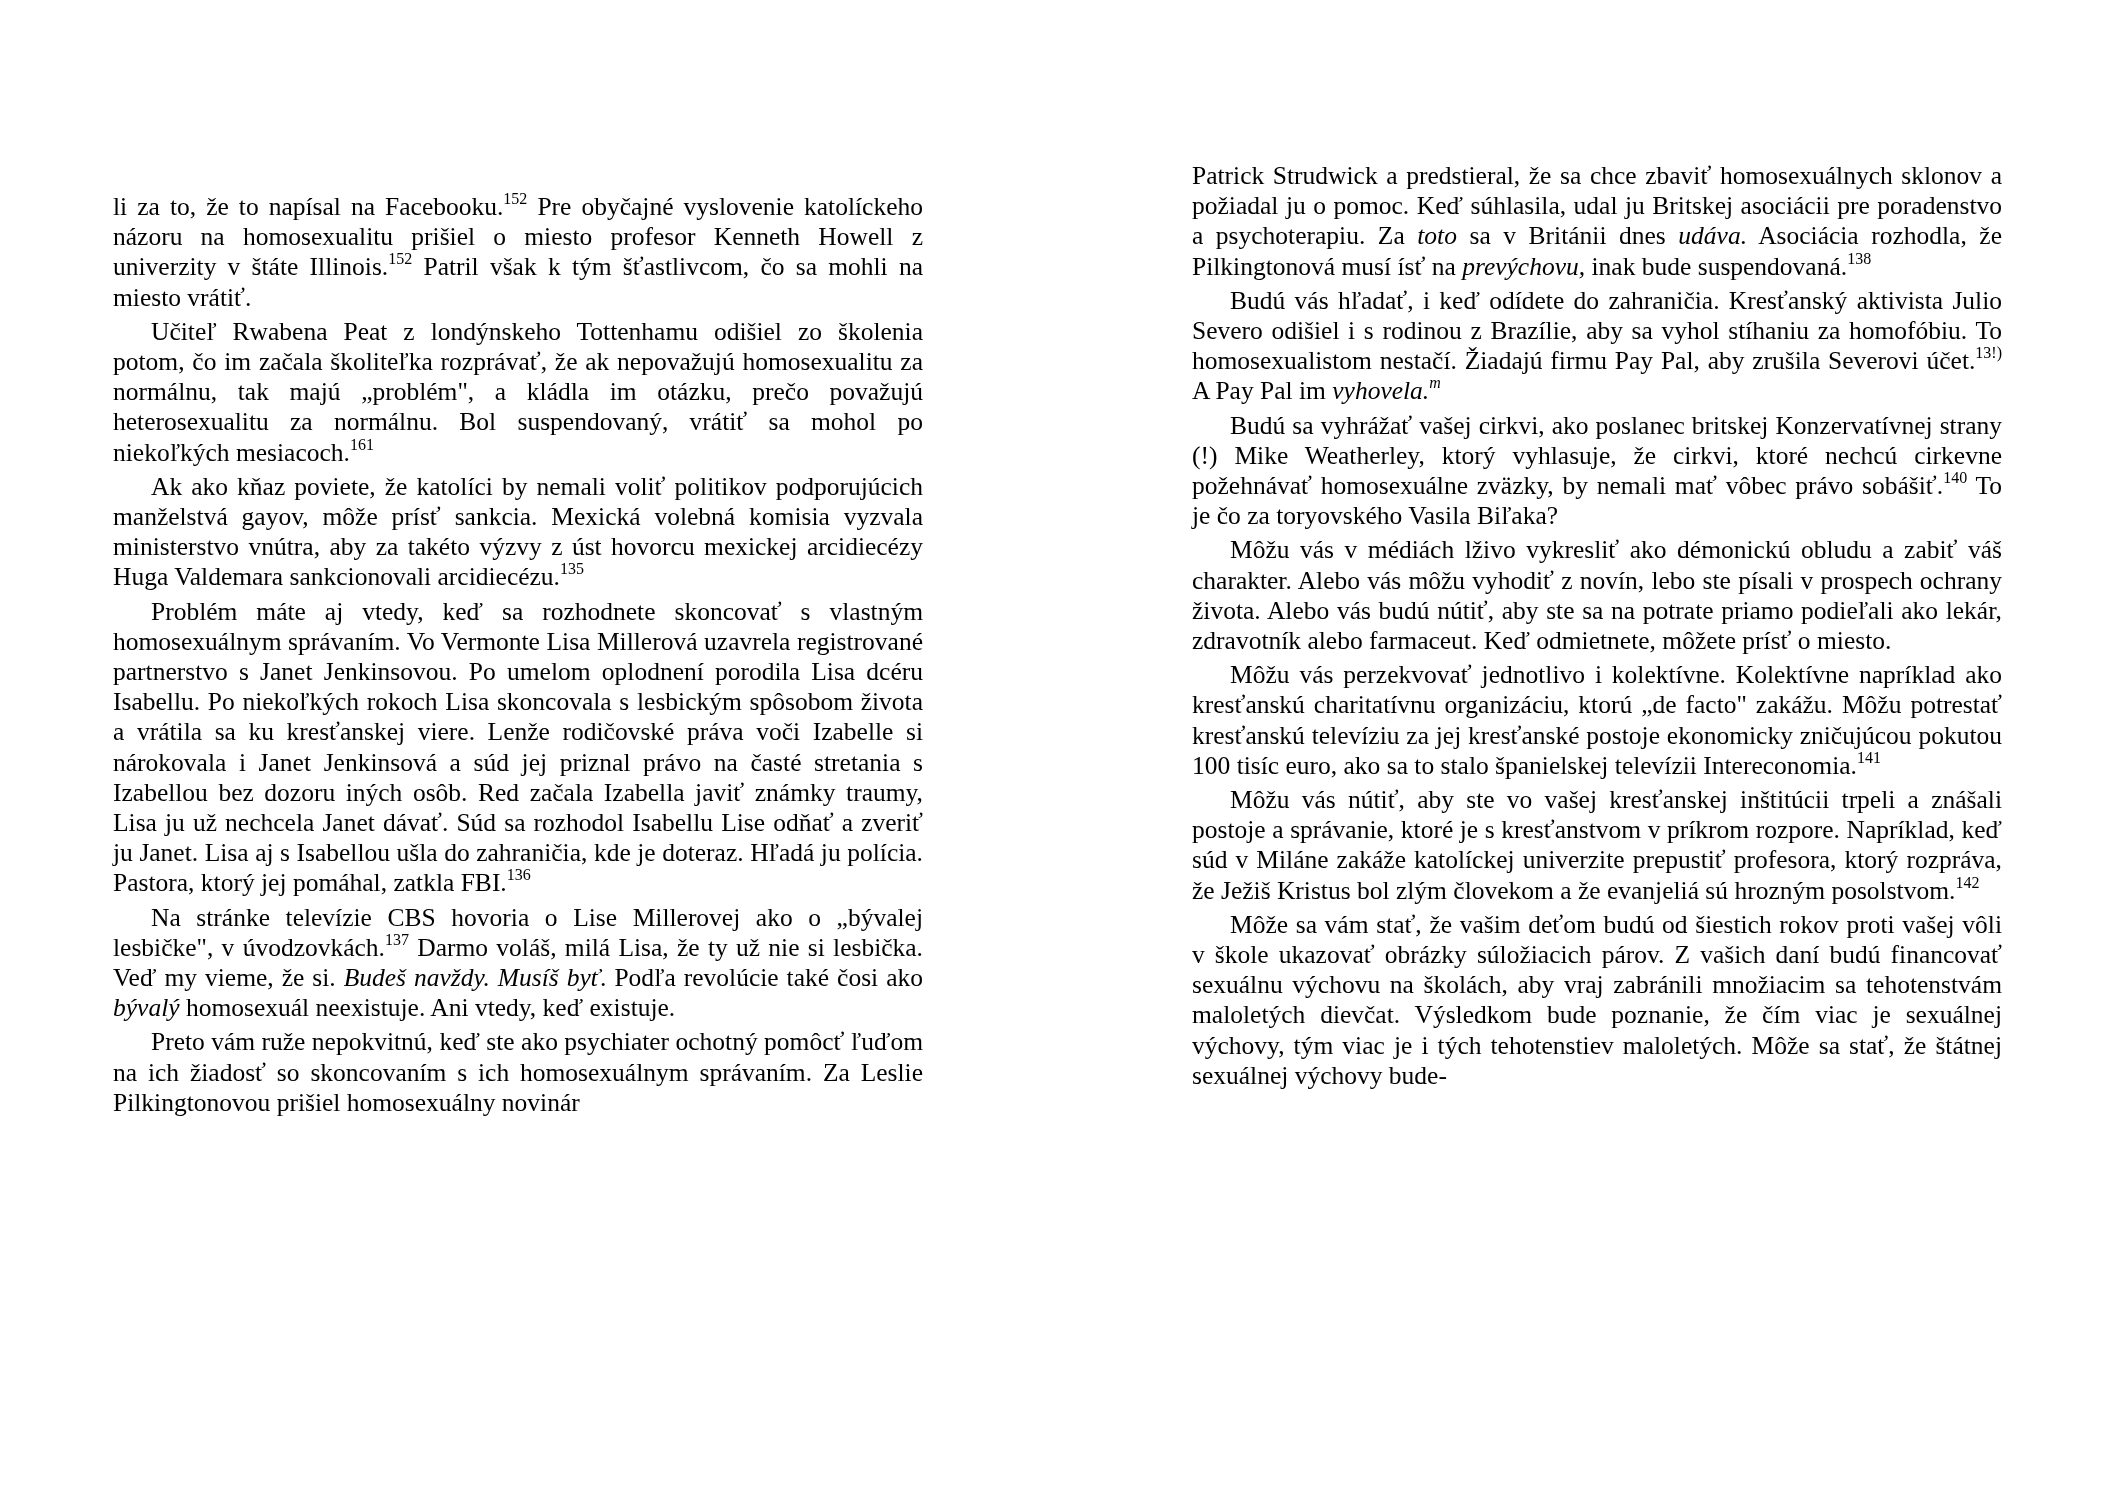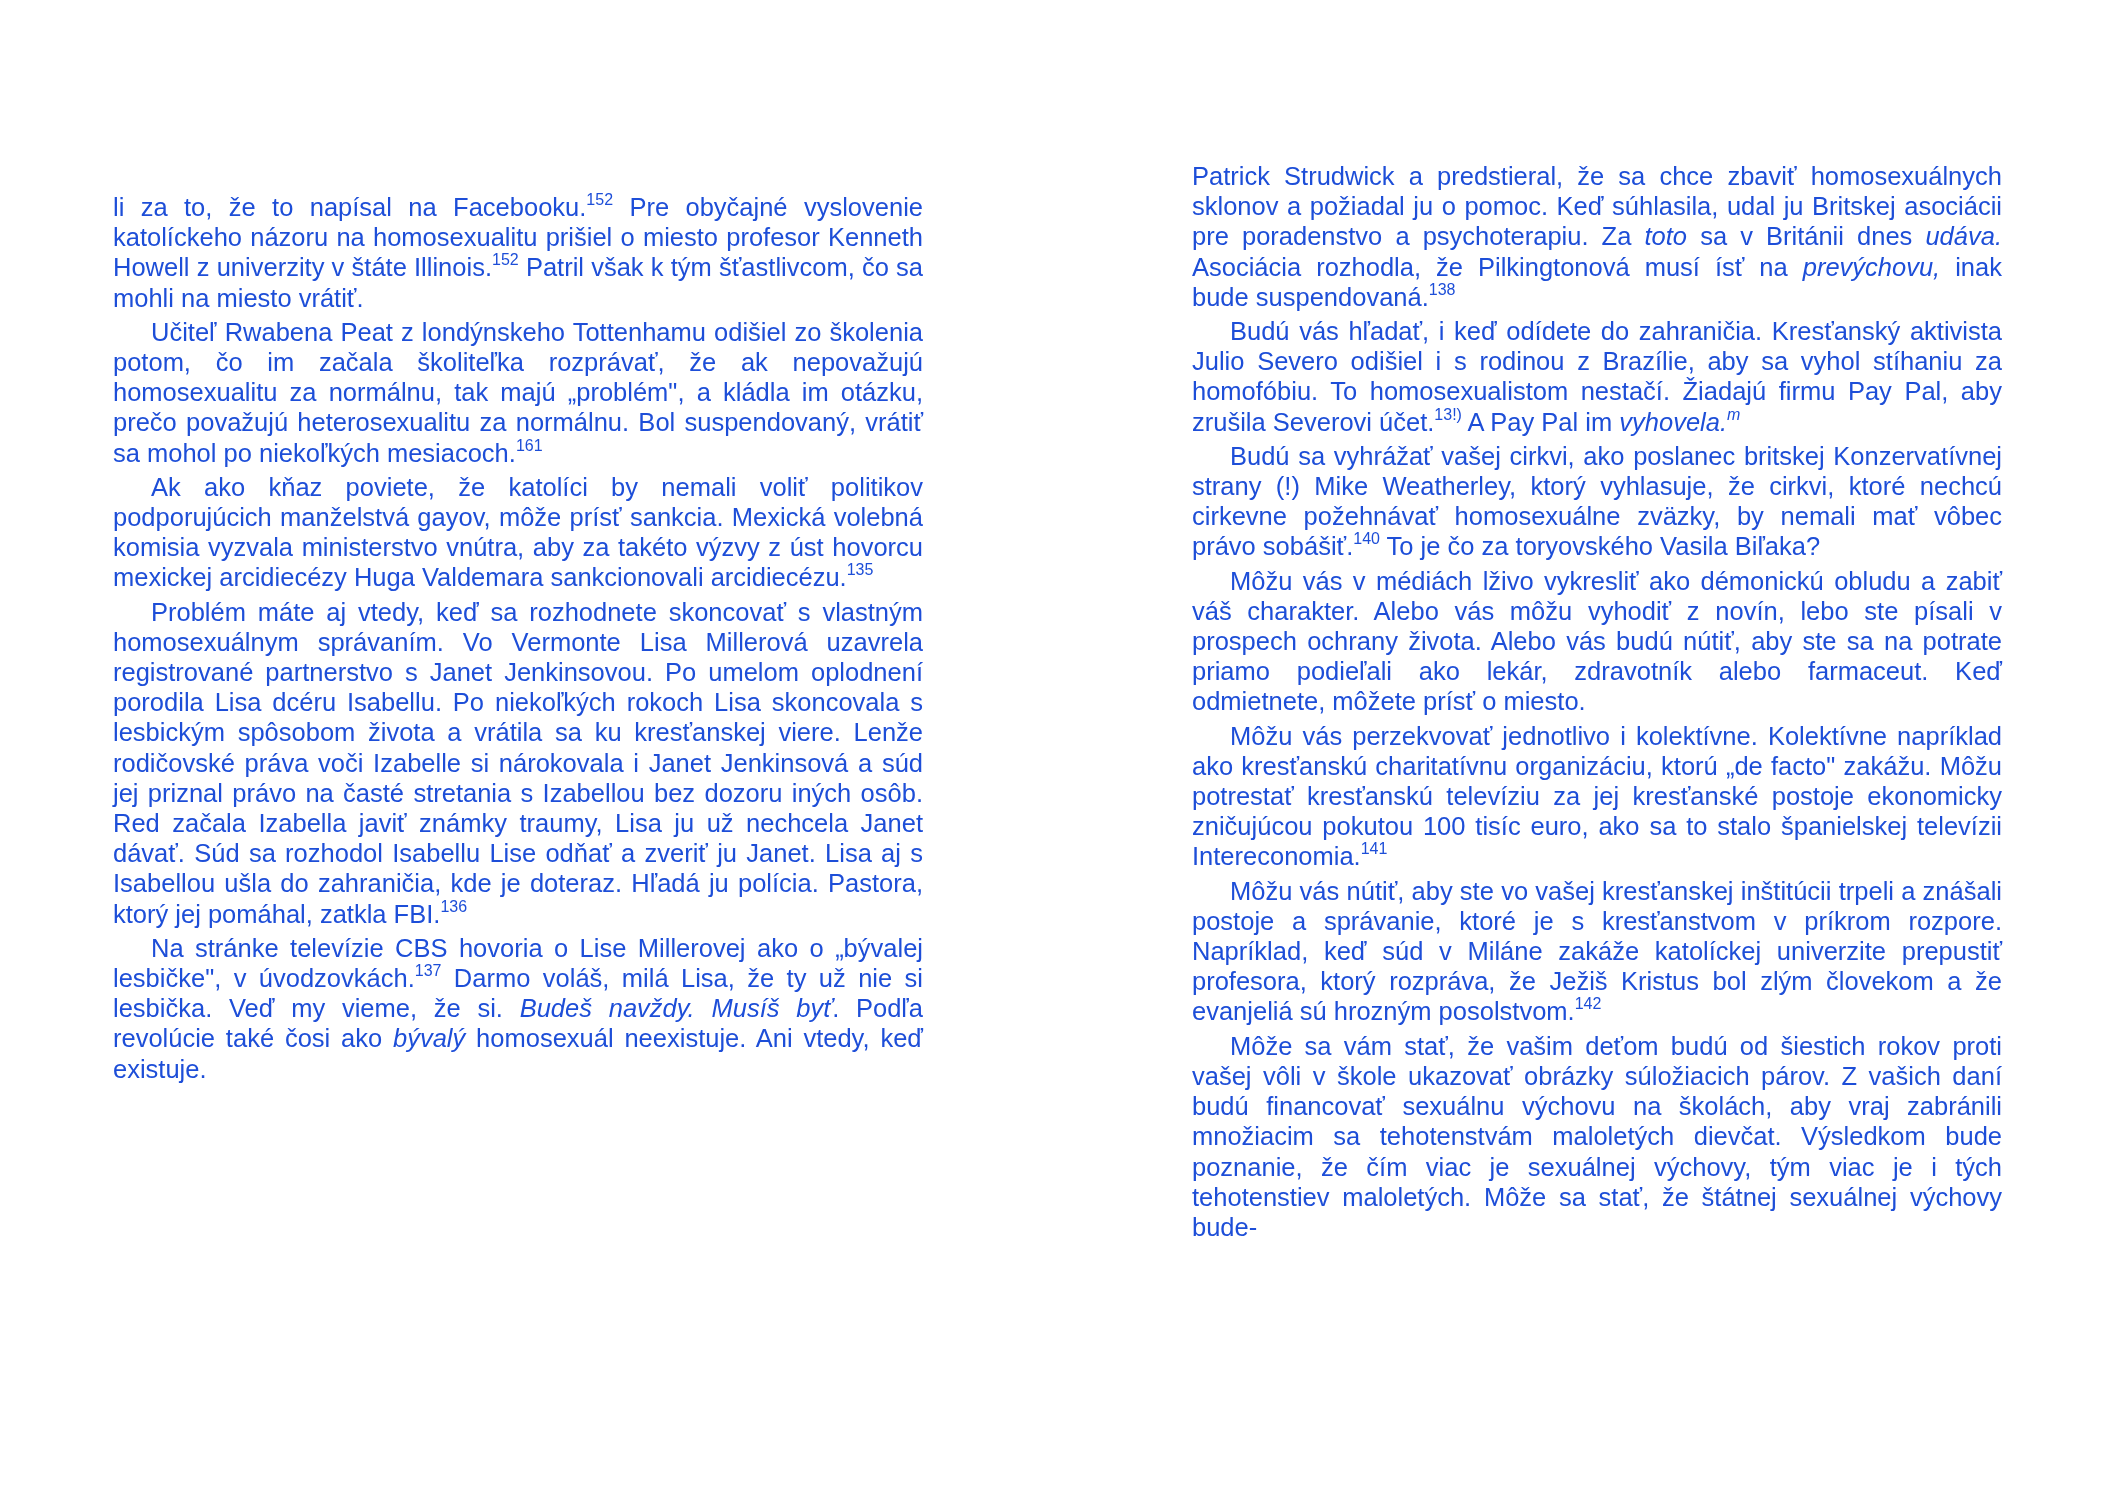--- a/index.html
+++ b/index.html
@@ -3,24 +3,24 @@
   <meta charset="utf-8">
   <style>
     html, body { margin: 0; padding: 0; background: #ffffff; }
     body { width: 2116px; height: 1500px; position: relative; overflow: hidden; }
     .spread { position: absolute; inset: 0; background: #ffffff; }
     .page { position: absolute; top: 0; height: 1500px; }
     .page-left { left: 0; width: 1058px; }
     .page-right { left: 1058px; width: 1058px; }
     .column {
       position: absolute;
-      font-family: Liberation Sans, sans-serif;
+      font-family: Liberation Serif, serif;
       font-size: 25.5px;
       line-height: 30.2px;
-      color: #1d4ed8;
+      color: #000000;
       text-align: justify;
       hyphens: none;
     }
     .page-left .column { left: 113px; top: 192px; width: 810px; }
     .page-right .column { left: 134px; top: 161px; width: 810px; }
     .column p { margin: 0; text-indent: 0; }
     .column p.indent { text-indent: 38px; }
     .column p + p { margin-top: 4px; }
     sup { font-size: 16px; vertical-align: 11px; line-height: 0; }
     em { font-style: italic; }
@@ -29,20 +29,21 @@
 <body>
 
 <div class="spread">
   <div class="page page-left">
     <div class="column">
         <p><span>li za to, že to napísal na Facebooku.</span><sup>152</sup><span> Pre obyčajné vyslovenie katolíckeho názoru na homosexualitu prišiel o miesto profesor Kenneth Howell z univerzity v štáte Illinois.</span><sup>152</sup><span> Patril však k tým šťastlivcom, čo sa mohli na miesto vrátiť.</span></p>
         <p class="indent"><span>Učiteľ Rwabena Peat z londýnskeho Tottenhamu odišiel zo školenia potom, čo im začala školiteľka rozprávať, že ak nepovažujú homosexualitu za normálnu, tak majú „problém", a kládla im otázku, prečo považujú heterosexualitu za normálnu. Bol suspendovaný, vrátiť sa mohol po niekoľkých mesiacoch.</span><sup>161</sup></p>
         <p class="indent"><span>Ak ako kňaz poviete, že katolíci by nemali voliť politikov podporujúcich manželstvá gayov, môže prísť sankcia. Mexická volebná komisia vyzvala ministerstvo vnútra, aby za takéto výzvy z úst hovorcu mexickej arcidiecézy Huga Valdemara sankcionovali arcidiecézu.</span><sup>135</sup></p>
         <p class="indent"><span>Problém máte aj vtedy, keď sa rozhodnete skoncovať s vlastným homosexuálnym správaním. Vo Vermonte Lisa Millerová uzavrela registrované partnerstvo s Janet Jenkinsovou. Po umelom oplodnení porodila Lisa dcéru Isabellu. Po niekoľkých rokoch Lisa skoncovala s lesbickým spôsobom života a vrátila sa ku kresťanskej viere. Lenže rodičovské práva voči Izabelle si nárokovala i Janet Jenkinsová a súd jej priznal právo na časté stretania s Izabellou bez dozoru iných osôb. Red začala Izabella javiť známky traumy, Lisa ju už nechcela Janet dávať. Súd sa rozhodol Isabellu Lise odňať a zveriť ju Janet. Lisa aj s Isabellou ušla do zahraničia, kde je doteraz. Hľadá ju polícia. Pastora, ktorý jej pomáhal, zatkla FBI.</span><sup>136</sup></p>
         <p class="indent"><span>Na stránke televízie CBS hovoria o Lise Millerovej ako o „bývalej lesbičke", v úvodzovkách.</span><sup>137</sup><span> Darmo voláš, milá Lisa, že ty už nie si lesbička. Veď my vieme, že si. </span><em>Budeš navždy. Musíš byť</em><span>. Podľa revolúcie také čosi ako </span><em>bývalý</em><span> homosexuál neexistuje. Ani vtedy, keď existuje.</span></p>
+        <p class="indent"><span>Preto vám ruže nepokvitnú, keď ste ako psychiater ochotný pomôcť ľuďom na ich žiadosť so skoncovaním s ich homosexuálnym správaním. Za Leslie Pilkingtonovou prišiel homosexuálny novinár</span></p>
       </div>
   </div>
   <div class="page page-right">
     <div class="column">
         <p><span>Patrick Strudwick a predstieral, že sa chce zbaviť homosexuálnych sklonov a požiadal ju o pomoc. Keď súhlasila, udal ju Britskej asociácii pre poradenstvo a psychoterapiu. Za </span><em>toto</em><span> sa v Británii dnes </span><em>udáva.</em><span> Asociácia rozhodla, že Pilkingtonová musí ísť na </span><em>prevýchovu,</em><span> inak bude suspendovaná.</span><sup>138</sup></p>
         <p class="indent"><span>Budú vás hľadať, i keď odídete do zahraničia. Kresťanský aktivista Julio Severo odišiel i s rodinou z Brazílie, aby sa vyhol stíhaniu za homofóbiu. To homosexualistom nestačí. Žiadajú firmu Pay Pal, aby zrušila Severovi účet.</span><sup>13!)</sup><span> A Pay Pal im </span><em>vyhovela.</em><sup style="font-style: italic;">m</sup></p>
         <p class="indent"><span>Budú sa vyhrážať vašej cirkvi, ako poslanec britskej Konzervatívnej strany (!) Mike Weatherley, ktorý vyhlasuje, že cirkvi, ktoré nechcú cirkevne požehnávať homosexuálne zväzky, by nemali mať vôbec právo sobášiť.</span><sup>140</sup><span> To je čo za toryovského Vasila Biľaka?</span></p>
         <p class="indent"><span>Môžu vás v médiách lživo vykresliť ako démonickú obludu a zabiť váš charakter. Alebo vás môžu vyhodiť z novín, lebo ste písali v prospech ochrany života. Alebo vás budú nútiť, aby ste sa na potrate priamo podieľali ako lekár, zdravotník alebo farmaceut. Keď odmietnete, môžete prísť o miesto.</span></p>
         <p class="indent"><span>Môžu vás perzekvovať jednotlivo i kolektívne. Kolektívne napríklad ako kresťanskú charitatívnu organizáciu, ktorú „de facto" zakážu. Môžu potrestať kresťanskú televíziu za jej kresťanské postoje ekonomicky zničujúcou pokutou 100 tisíc euro, ako sa to stalo španielskej televízii Intereconomia.</span><sup>141</sup></p>
         <p class="indent"><span>Môžu vás nútiť, aby ste vo vašej kresťanskej inštitúcii trpeli a znášali postoje a správanie, ktoré je s kresťanstvom v príkrom rozpore. Napríklad, keď súd v Miláne zakáže katolíckej univerzite prepustiť profesora, ktorý rozpráva, že Ježiš Kristus bol zlým človekom a že evanjeliá sú hrozným posolstvom.</span><sup>142</sup></p>

